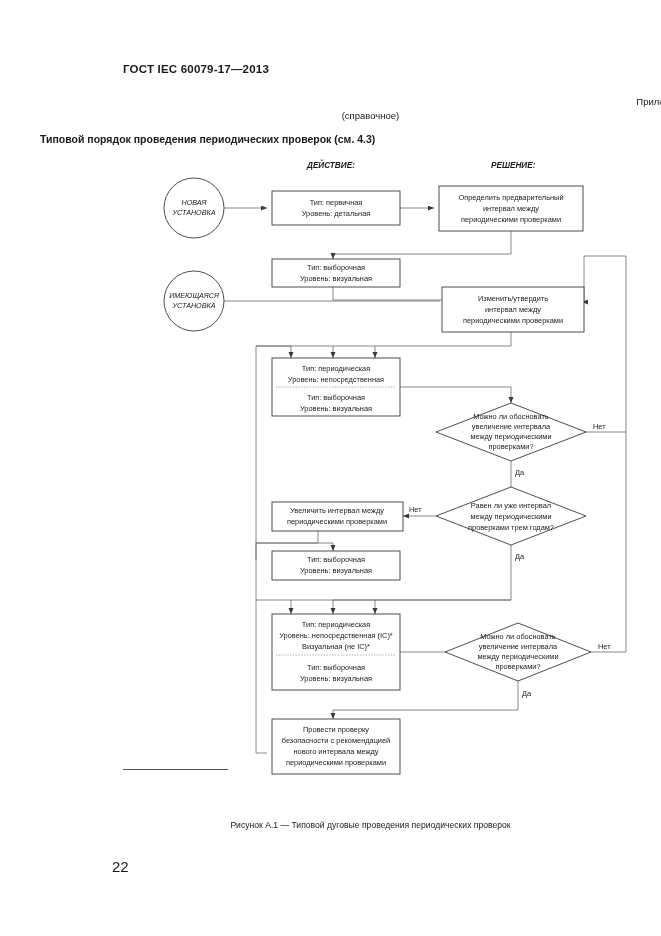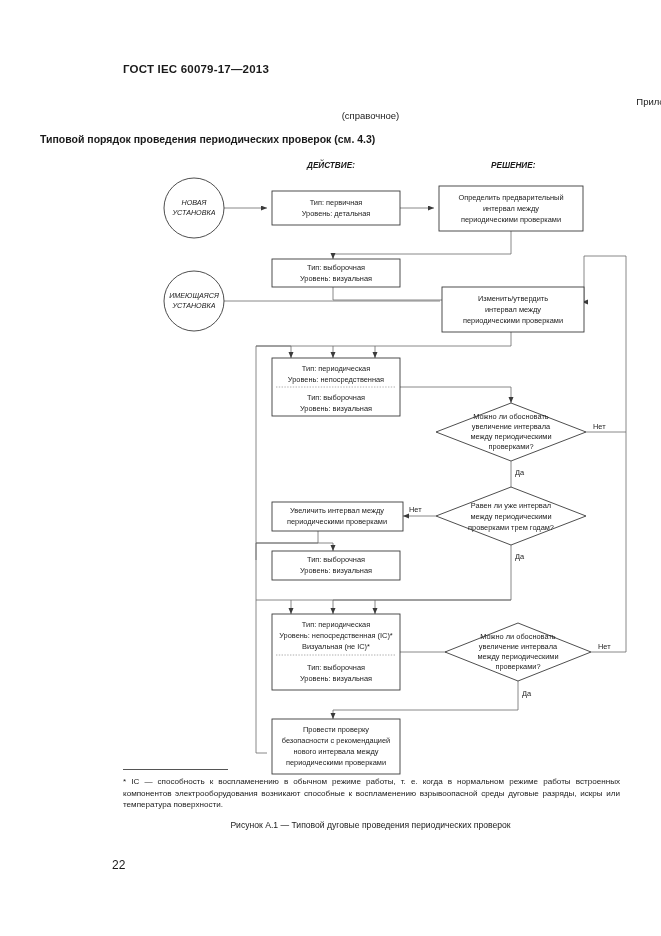--- a/index.html
+++ b/index.html
@@ -127,21 +127,21 @@
     position: absolute;
     left: 0; right: 0;
     top: 820px;
     text-align: center;
     font-size: 8.6px;
   }
   .pagenum {
     position: absolute;
     left: 72px;
     top: 858px;
-    font-size: 12px;
+    font-size: 15px;
   }
 </style>
 </head>
 <body>
 
 <div class="page">
 
   <div class="doc-header">ГОСТ IEC 60079-17—2013</div>
 
   <div class="annex-label">Приложение А</div>
@@ -312,17 +312,16 @@
         <text class="nodetext" text-anchor="middle" x="288" y="577">Провести проверку</text>
         <text class="nodetext" text-anchor="middle" x="288" y="588">безопасности с рекомендацией</text>
         <text class="nodetext" text-anchor="middle" x="288" y="599">нового интервала между</text>
         <text class="nodetext" text-anchor="middle" x="288" y="610">периодическими проверками</text>
       </g>
 
     </svg>
   </div>
 
   <div class="footnote-rule"></div>
-  <div class="footnote">* IC — способность к воспламенению в обычном режиме работы, т. е. когда в нормальном режиме работы встроенных компонентов электрооборудования возникают способные к воспламенению взрывоопасной среды дуговые разряды, искры или температура поверхности.</div>
   <div class="fignote">Рисунок А.1 — Типовой дуговые проведения периодических проверок</div>
   <div class="pagenum">22</div>
 
 </div>
 
 </body></html>

